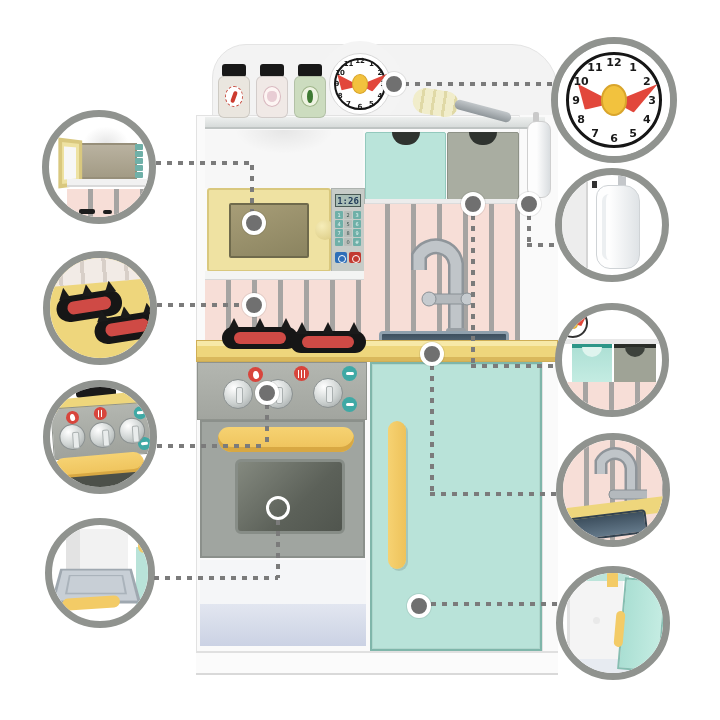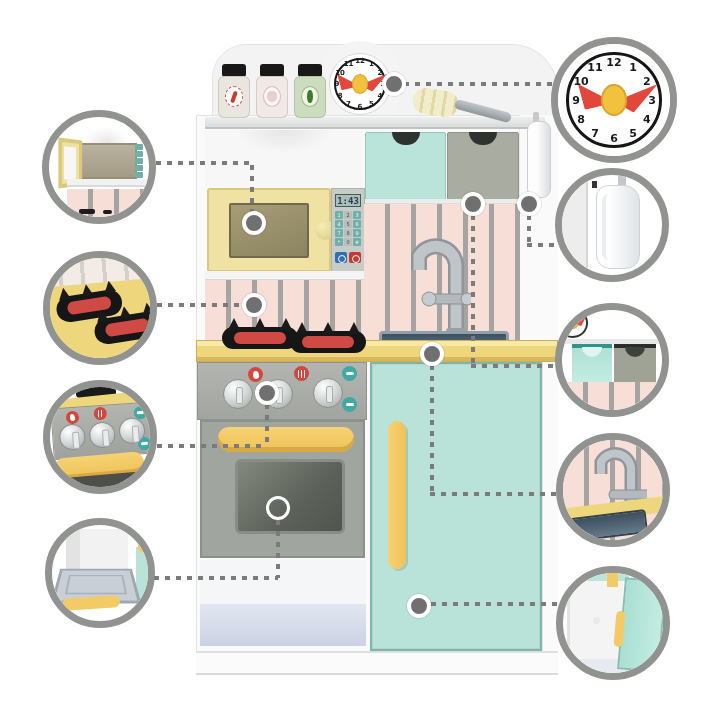--- a/index.html
+++ b/index.html
@@ -200,21 +200,21 @@
     <div class="ph-ant"></div>
     <div class="ph-body"></div>
   </div>
 
   <div class="abs k-cubby"></div>
   <div class="abs k-mw">
     <div class="mw-door"></div>
     <div class="mw-win"></div>
     <div class="mw-knob"></div>
     <div class="mw-panel">
-      <div class="mw-disp">1:43</div>
+      <div class="mw-disp">1:26</div>
       <div class="mw-keys">
           <div class="mw-key teal">1</div>
           <div class="mw-key">2</div>
           <div class="mw-key teal">3</div>
           <div class="mw-key teal">4</div>
           <div class="mw-key">5</div>
           <div class="mw-key teal">6</div>
           <div class="mw-key teal">7</div>
           <div class="mw-key">8</div>
           <div class="mw-key teal">9</div>

